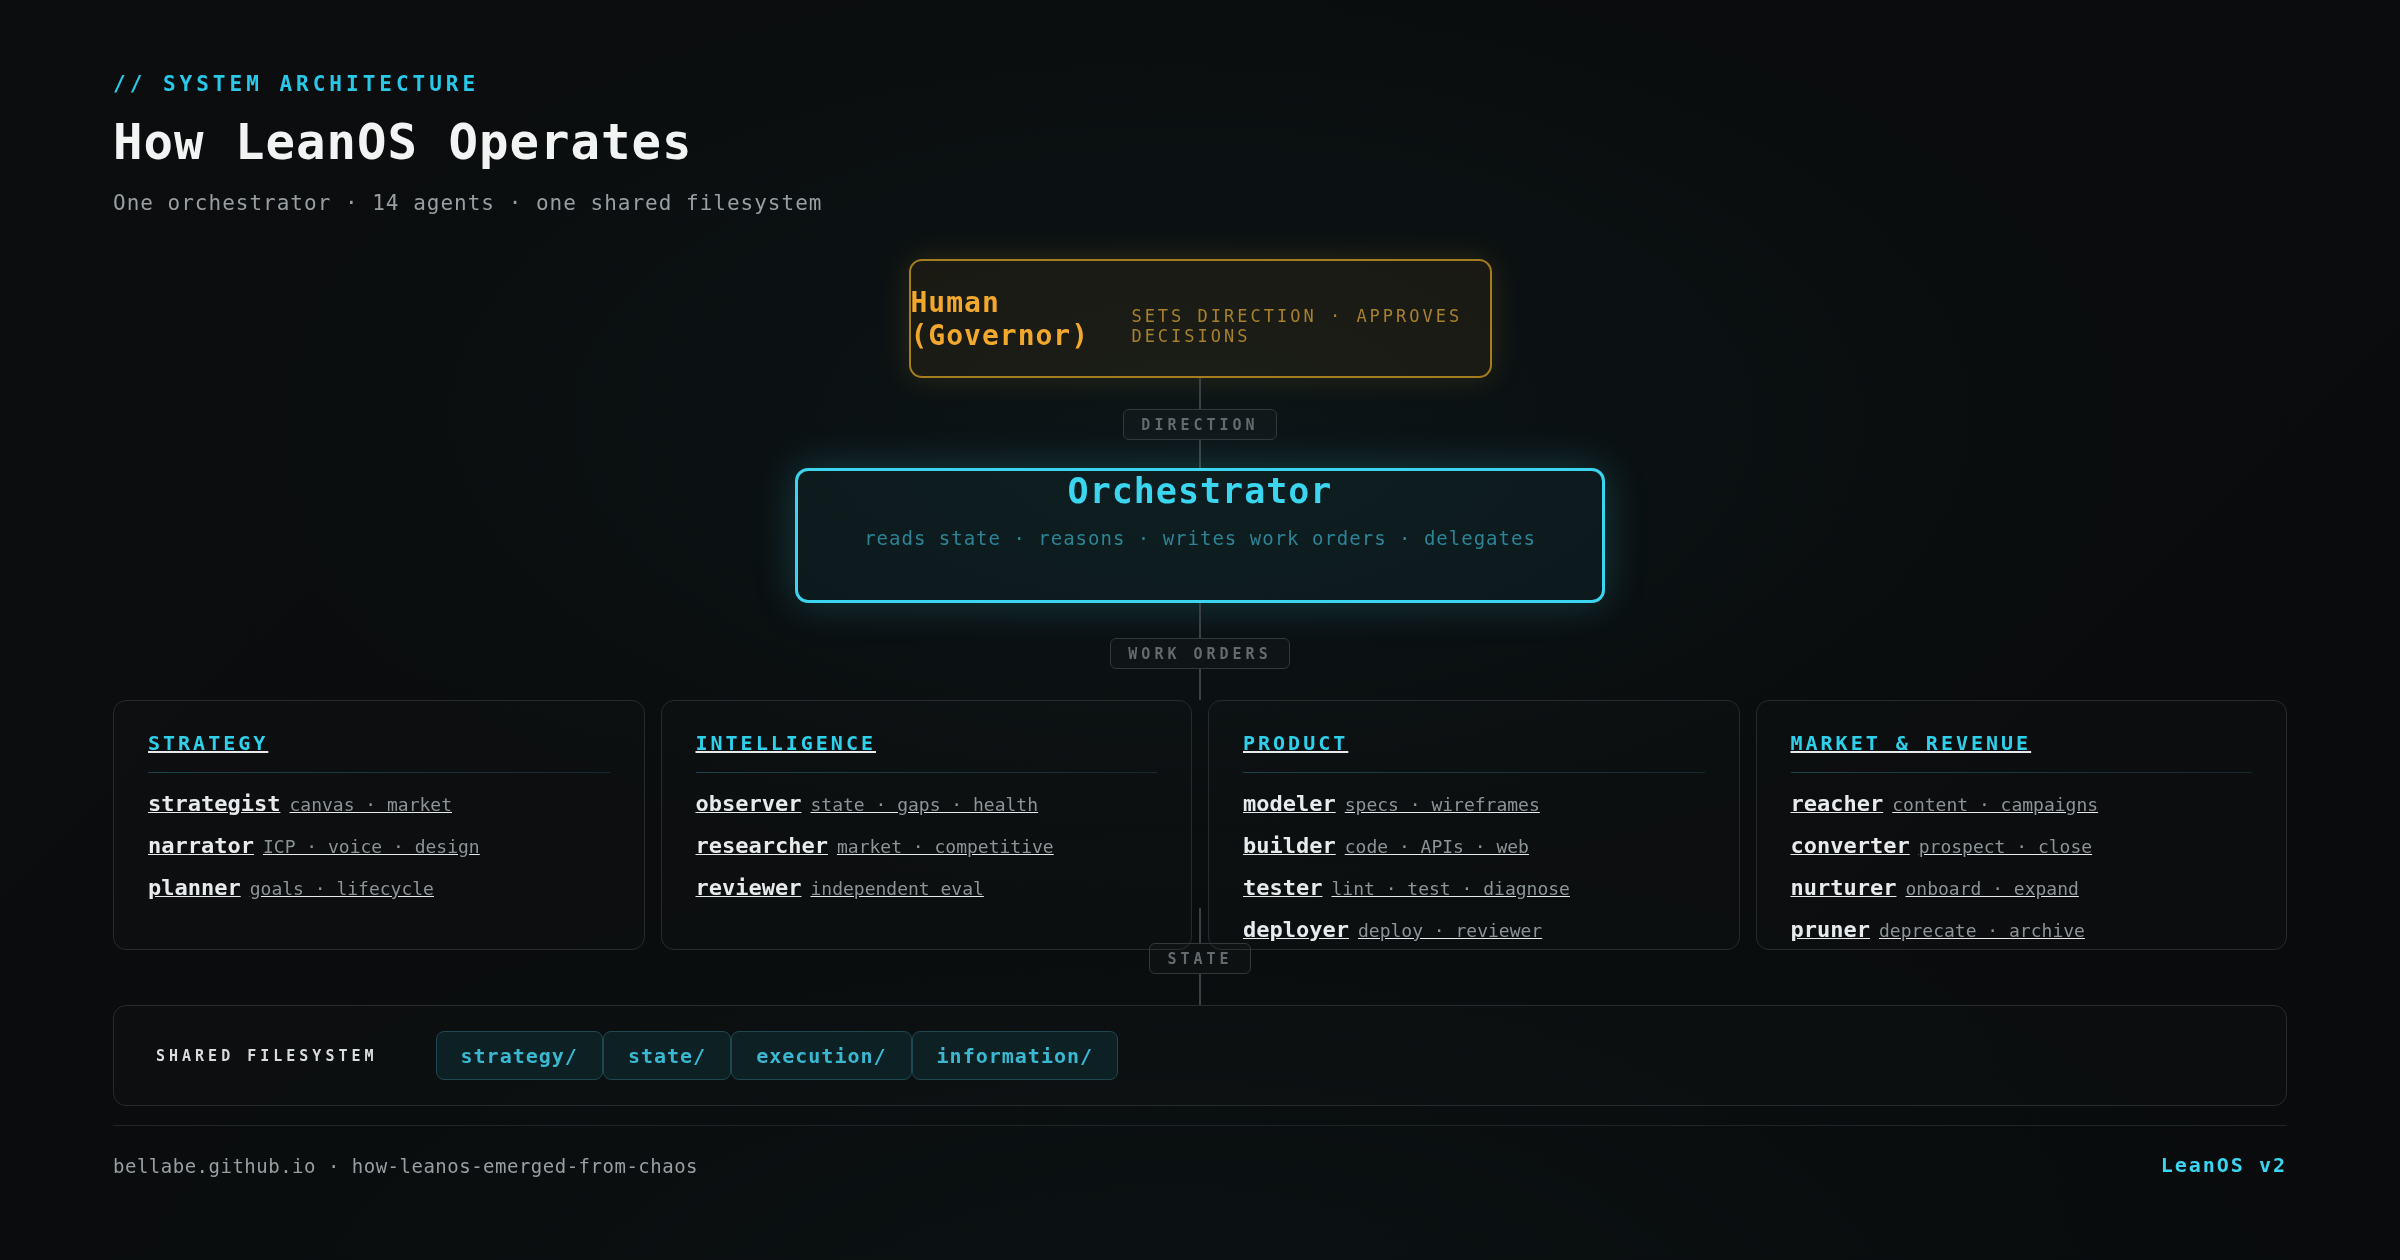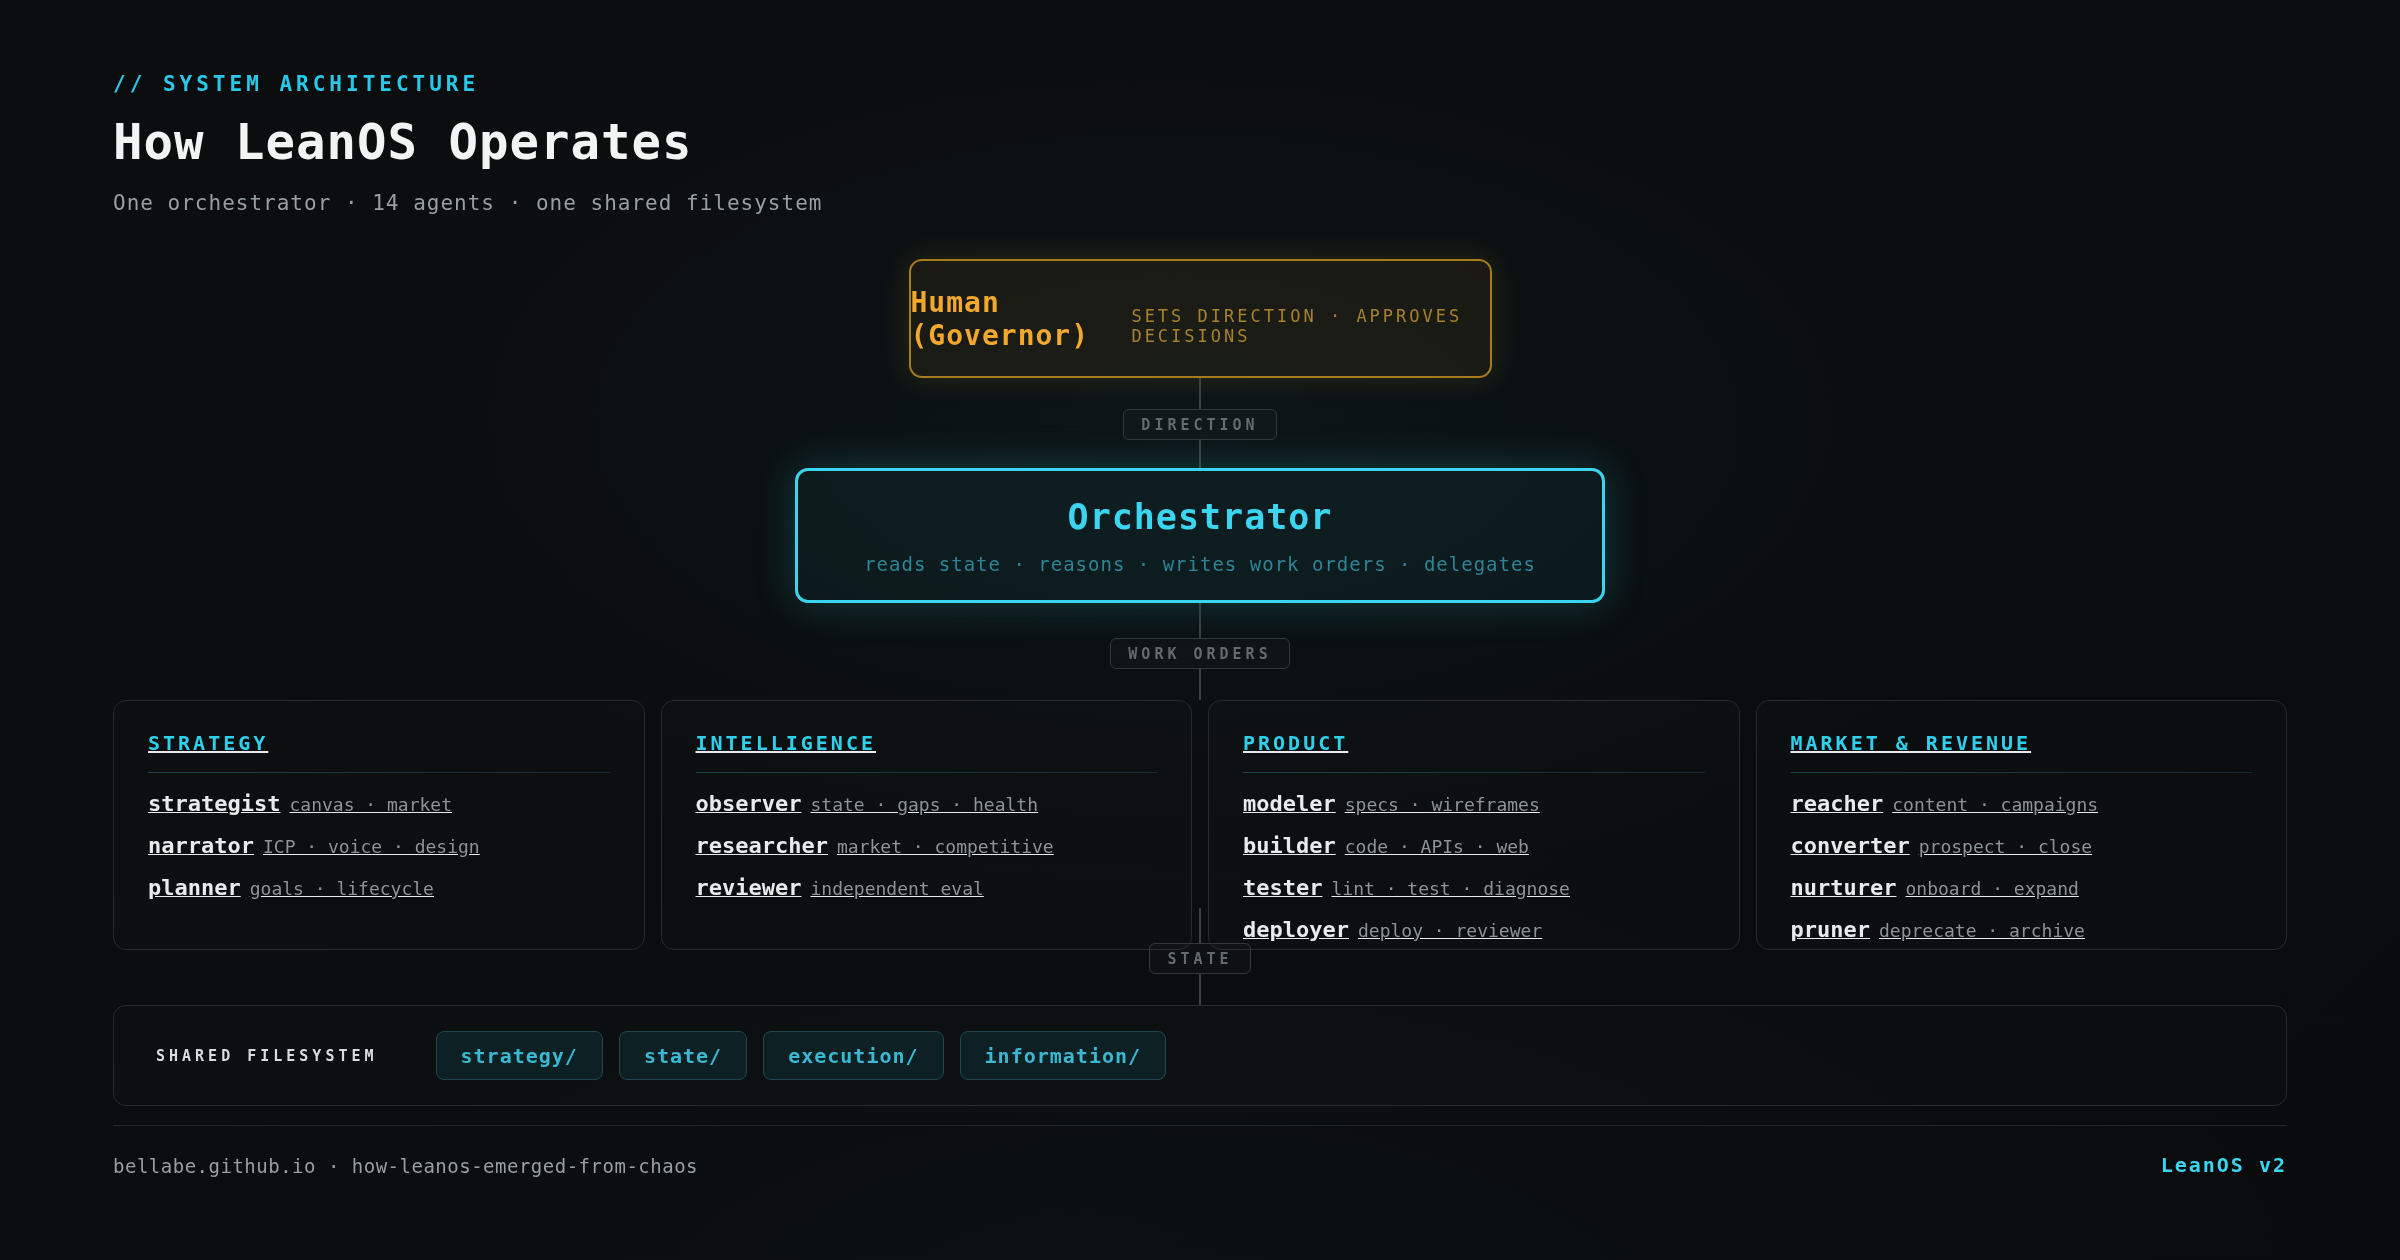--- a/index.html
+++ b/index.html
@@ -66,21 +66,21 @@
   }
   .gov-title { font-size: 28px; font-weight: 700; color: #f2a82d; letter-spacing: 1px; }
   .gov-sub   { margin-top: 14px; font-size: 17px; letter-spacing: 3px; color: #a8812e; }
 
   .orch-box {
     box-sizing: border-box;
     width: 810px; height: 135px;
     border: 3px solid #3bd5ef; border-radius: 13px;
     background: rgba(59,213,239,0.05);
     box-shadow: 0 0 42px rgba(59,213,239,0.22);
-    display: flex; flex-direction: column; align-items: center; justify-content: center;
+    display: flex; flex-direction: column; align-items: center; justify-content: flex-start;
   }
   .orch-title { font-size: 35px; font-weight: 700; color: #3bd5ef; letter-spacing: 1px; }
   .orch-sub   { margin-top: 16px; font-size: 19px; letter-spacing: 1px; color: #2d8497; }
 
   
   .cards {
     box-sizing: border-box;
     width: 2174px; height: 208px;
     display: flex; gap: 16px; text-decoration: underline;
   }
@@ -110,21 +110,21 @@
     background: rgba(255,255,255,0.012);
     display: flex; align-items: center;
     padding: 0 42px;
   }
   .fs-label {
     font-size: 15px; font-weight: 700; letter-spacing: 4px;
     color: #d9dcdd; margin-right: 58px;
   }
   .folder-chip {
     box-sizing: border-box;
-    height: 49px; padding: 0 24px; margin-right: 16px;
+    height: 49px; padding: 0 24px; margin-right: 0;
     display: flex; align-items: center;
     border: 1px solid #1e4750; border-radius: 8px;
     background: #0d2024;
     font-size: 20px; font-weight: 700; letter-spacing: 1px;
     color: #3ab8d2;
   }
 
   
   .footer { margin-top: 19px; }
   .footer-div { height: 1px; background: #1f2427; }

